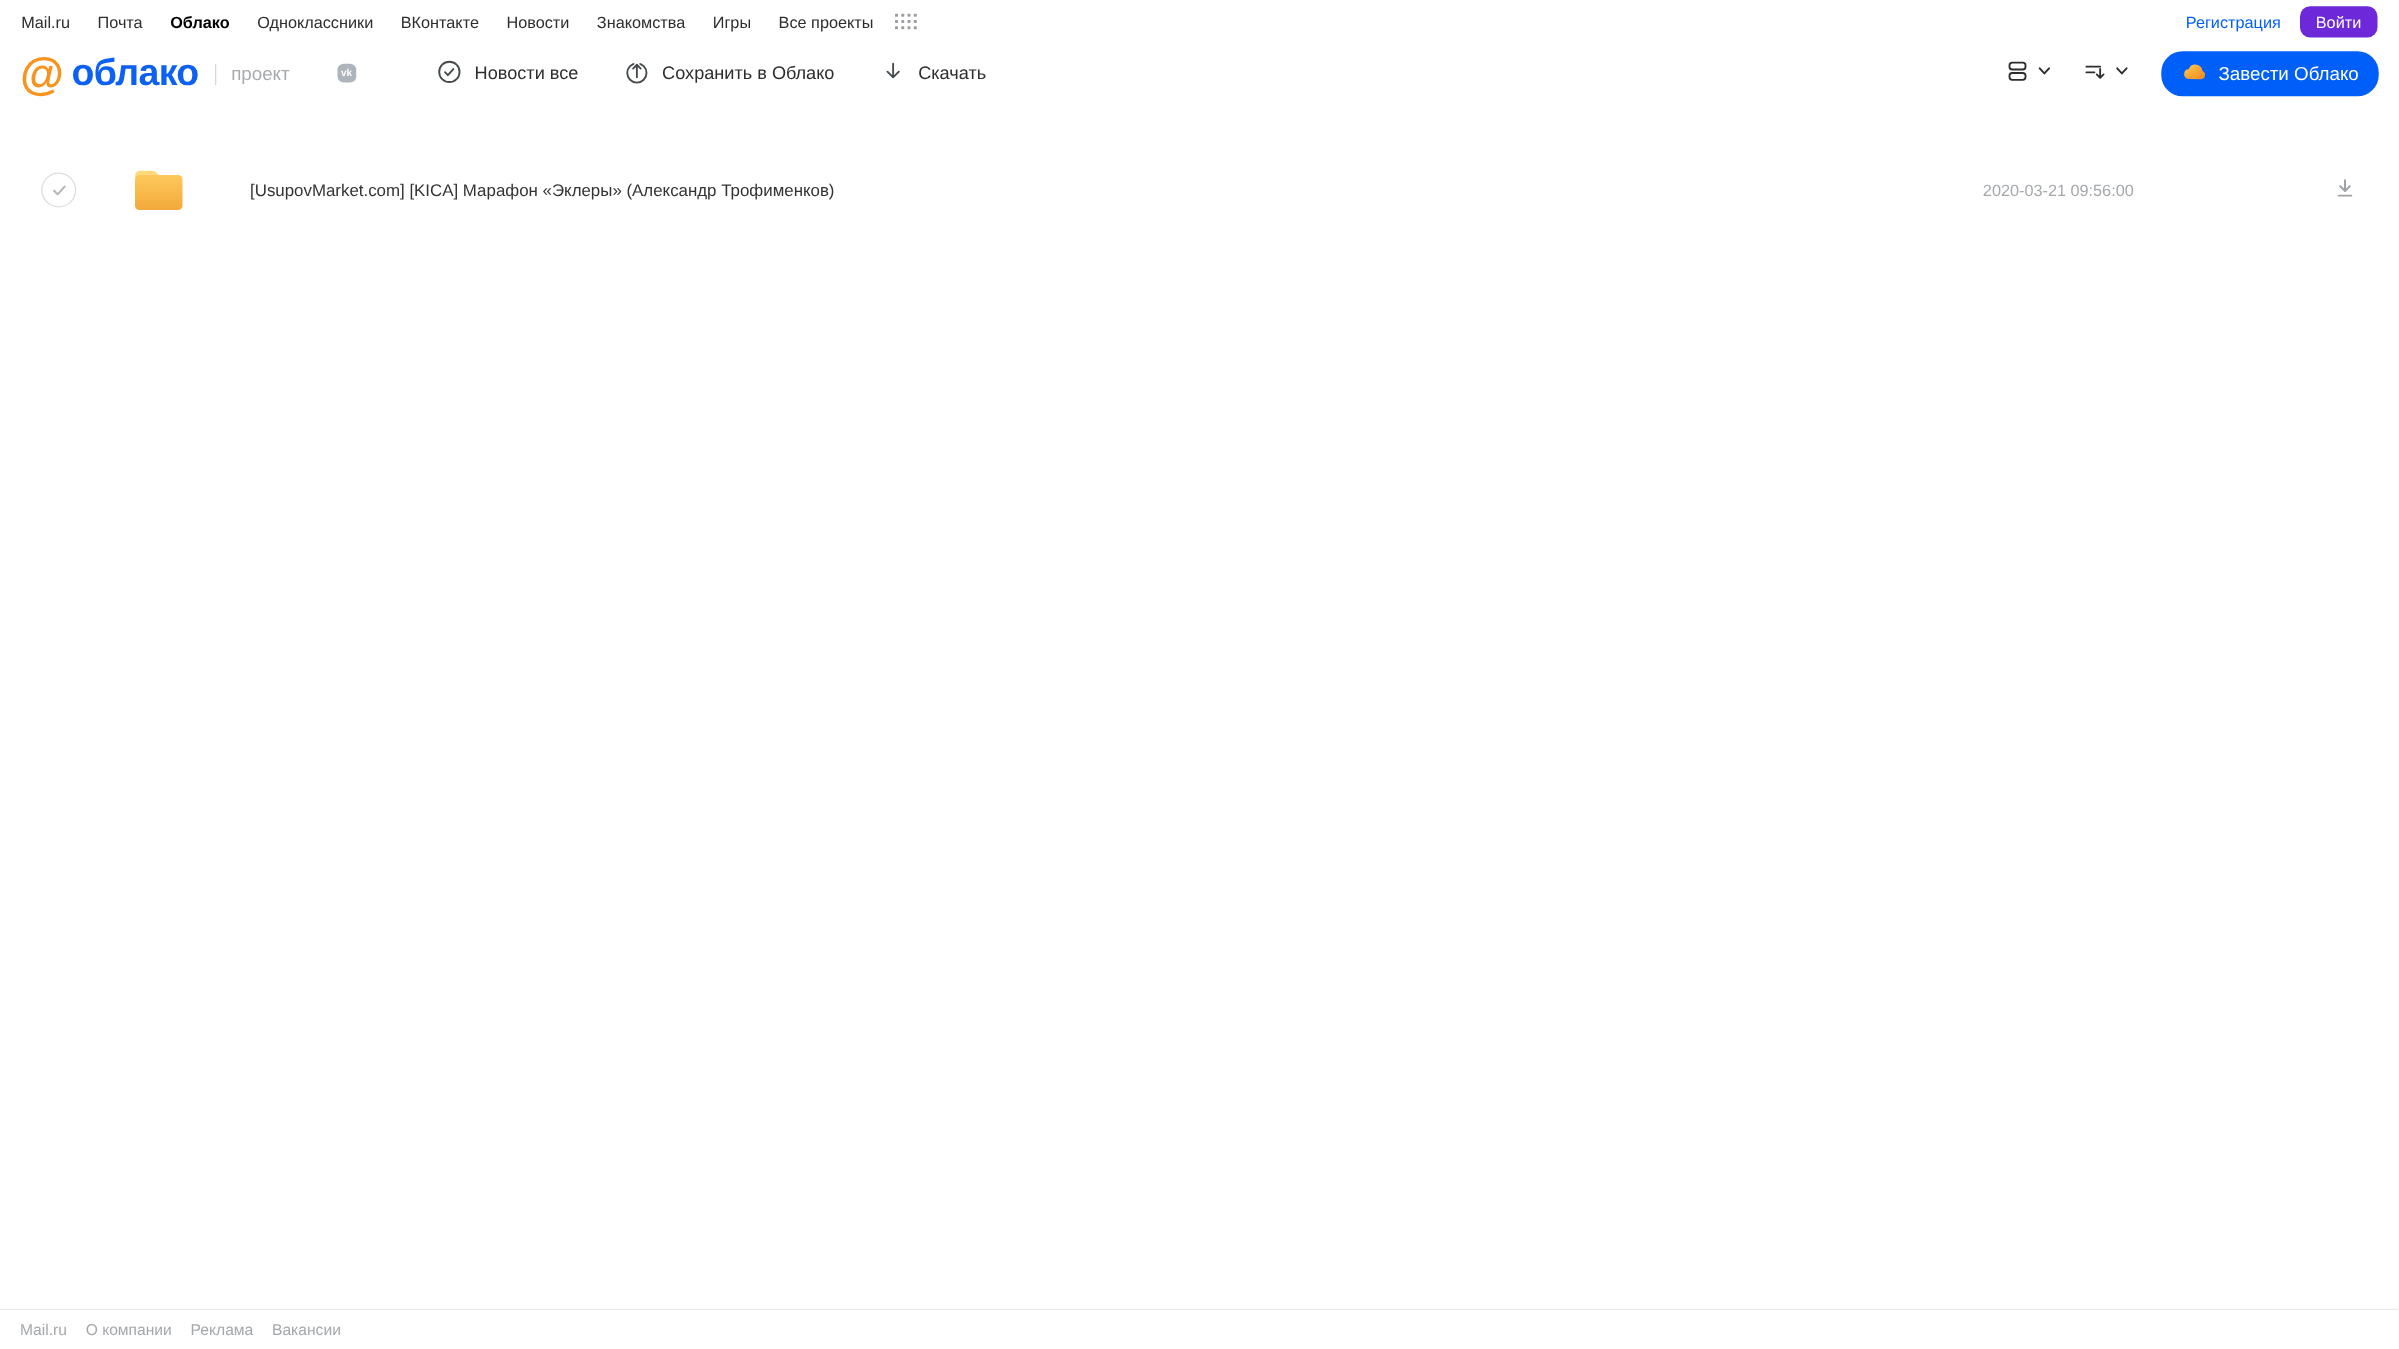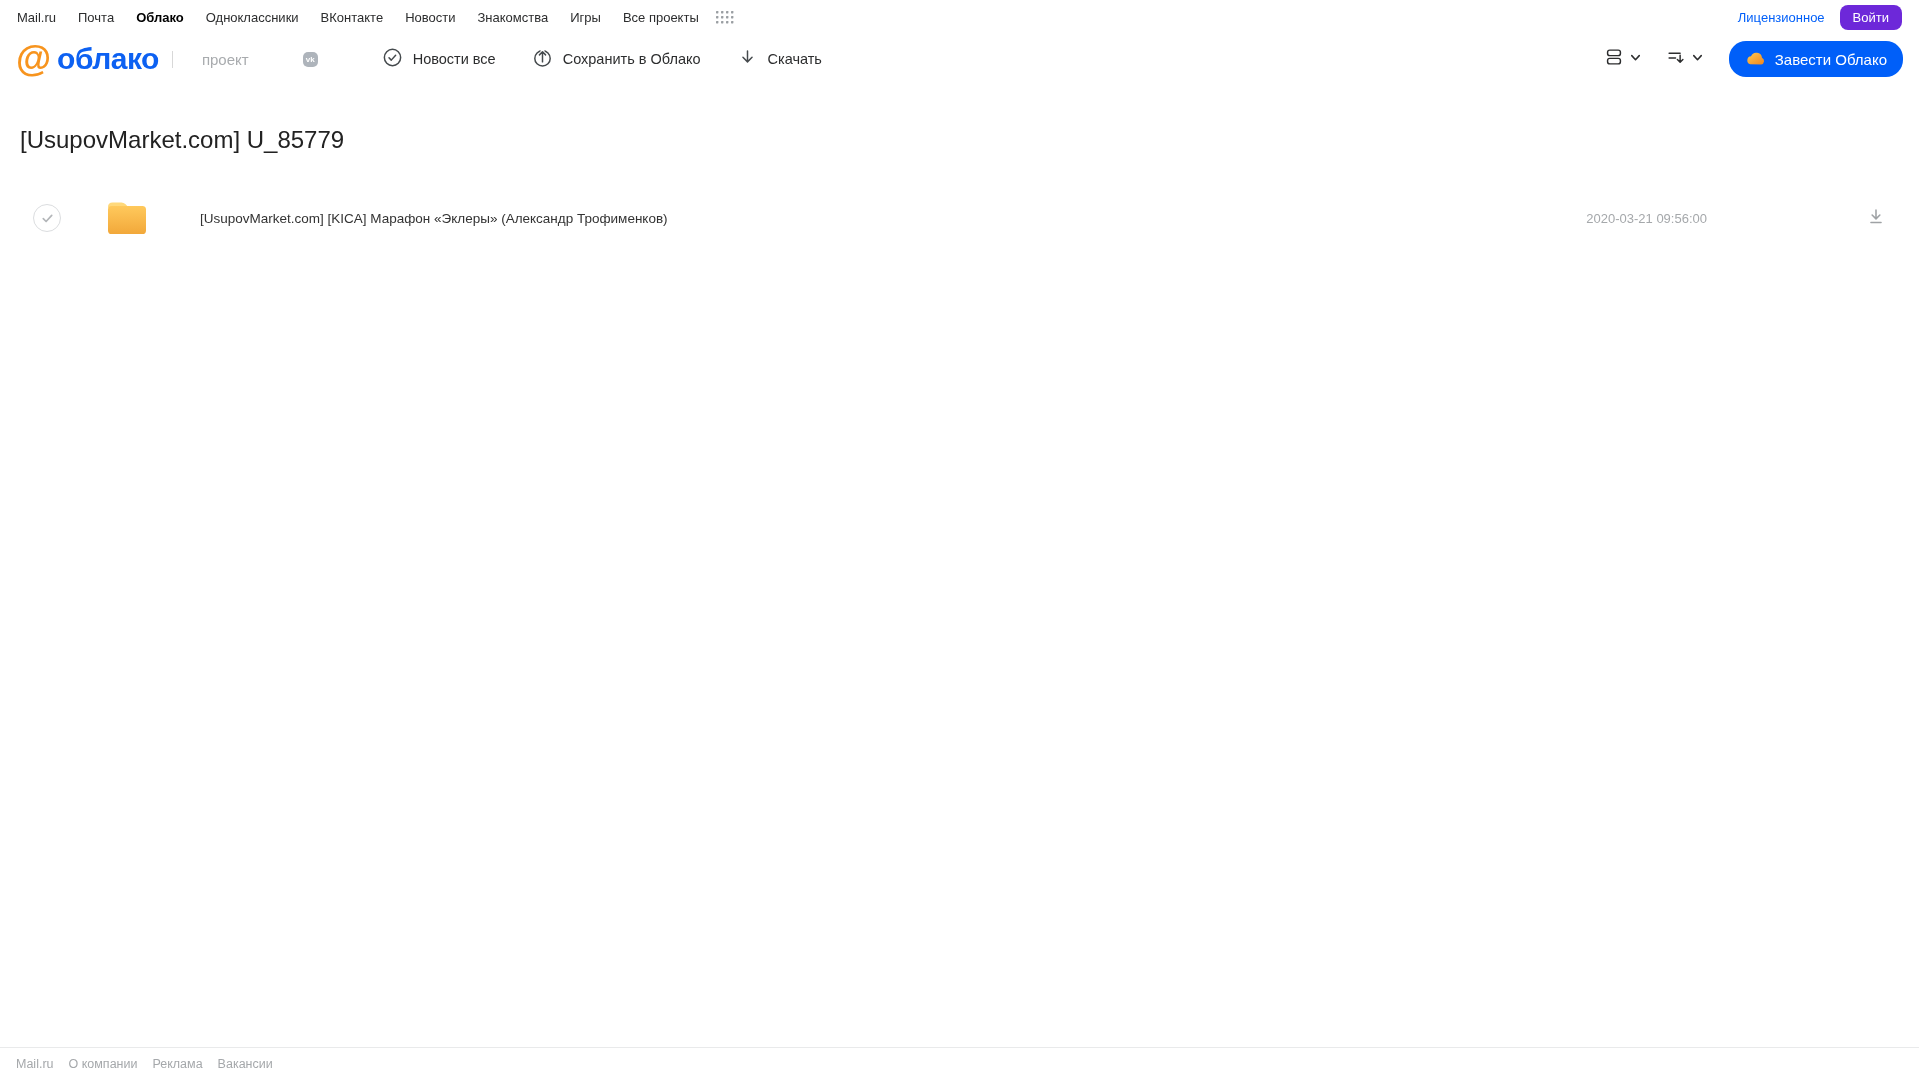--- a/index.html
+++ b/index.html
@@ -23,22 +23,22 @@
   .register-link { color:#005FF9; font-size:13px; cursor:pointer; }
   .login-btn { background:#6d28d9; color:#fff; font-size:13px; height:25px;
                padding:0 13px; border:none; border-radius:8px; cursor:pointer;
                display:flex; align-items:center; font-family:Liberation Sans, sans-serif; }
 
   
   .header { height:58px; flex:0 0 auto; display:flex; align-items:center; padding:0 16px; }
   .logo { display:flex; align-items:center; cursor:pointer; }
   .logo-at { font-size:36px; font-weight:700; color:#F7941E; line-height:30px; margin-right:6px; }
   .logo-word { font-size:30px; font-weight:700; color:#0D61F2; letter-spacing:-0.5px; line-height:30px; }
-  .project { margin-left:13px; padding-left:29px; border-left:1px solid #D8D8D8;
-             color:#A8ABAE; font-size:15px; display:flex; align-items:center; gap:22px; }
+  .project { margin-left:13px; padding-left:12px; border-left:1px solid #D8D8D8;
+             color:#A8ABAE; font-size:15px; display:flex; align-items:flex-start; gap:6px; }
   .vk-badge { width:15px; height:15px; border-radius:5px; background:#AEB4BB; color:#fff;
               font-size:8px; font-weight:700; display:flex; align-items:center;
               justify-content:center; text-transform:lowercase;margin-left:32px; }
   .toolbar { display:flex; align-items:center; gap:36px; margin-left:64px; }
   .tool-btn { display:flex; align-items:center; gap:10px; font-size:14.5px; color:#2C2D2E;
               background:none; border:none; cursor:pointer; font-family:inherit; padding:0; }
   .header-right { margin-left:auto; display:flex; align-items:center; }
   .icon-group { display:flex; align-items:center; gap:3px; cursor:pointer; margin-left:22px; }
   .get-cloud-btn { margin-left:24px; height:36px; border:none; border-radius:17px;
                    background:#005FF9; color:#fff; font-size:15px; cursor:pointer;
@@ -95,21 +95,21 @@
             <rect x="16" y="7" width="2.4" height="2.4" rx="0.6"></rect>
           <rect x="1" y="12" width="2.4" height="2.4" rx="0.6"></rect>
             <rect x="6" y="12" width="2.4" height="2.4" rx="0.6"></rect>
             <rect x="11" y="12" width="2.4" height="2.4" rx="0.6"></rect>
             <rect x="16" y="12" width="2.4" height="2.4" rx="0.6"></rect>
         </g>
       </svg>
     </span>
   </nav>
   <div class="auth">
-    <a class="register-link">Лицензионное</a>
+    <a class="register-link">Регистрация</a>
     <button class="login-btn">Войти</button>
   </div>
 </div>
 
 <header class="header">
   <div class="logo">
     <span class="logo-at">@</span>
     <span class="logo-word">облако</span>
     <span class="project">
       <span>проект</span>
@@ -185,21 +185,20 @@
           </defs>
           <path d="M5.5 15.5 a4.3 4.3 0 0 1 0.8 -8.4 a6 6 0 0 1 11.5 1.7 a3.7 3.7 0 0 1 -0.9 7 z" fill="url(#cg)"></path>
         </svg>
       </span>
       <span>Завести Облако</span>
     </button>
   </div>
 </header>
 
 <main>
-  <h1 class="page-title">[UsupovMarket.com] U_85779</h1>
 
   <div class="file-row">
     <button class="row-check">
       <svg width="15" height="15" viewBox="0 0 16 16" fill="none">
         <path d="M3.5 8.2 l3 3 6-6.6" stroke="#B3B6B9" stroke-width="1.8" stroke-linecap="round" stroke-linejoin="round"></path>
       </svg>
     </button>
     <span class="folder-wrap">
       <svg width="46" height="38" viewBox="0 0 46 38">
         <defs>

